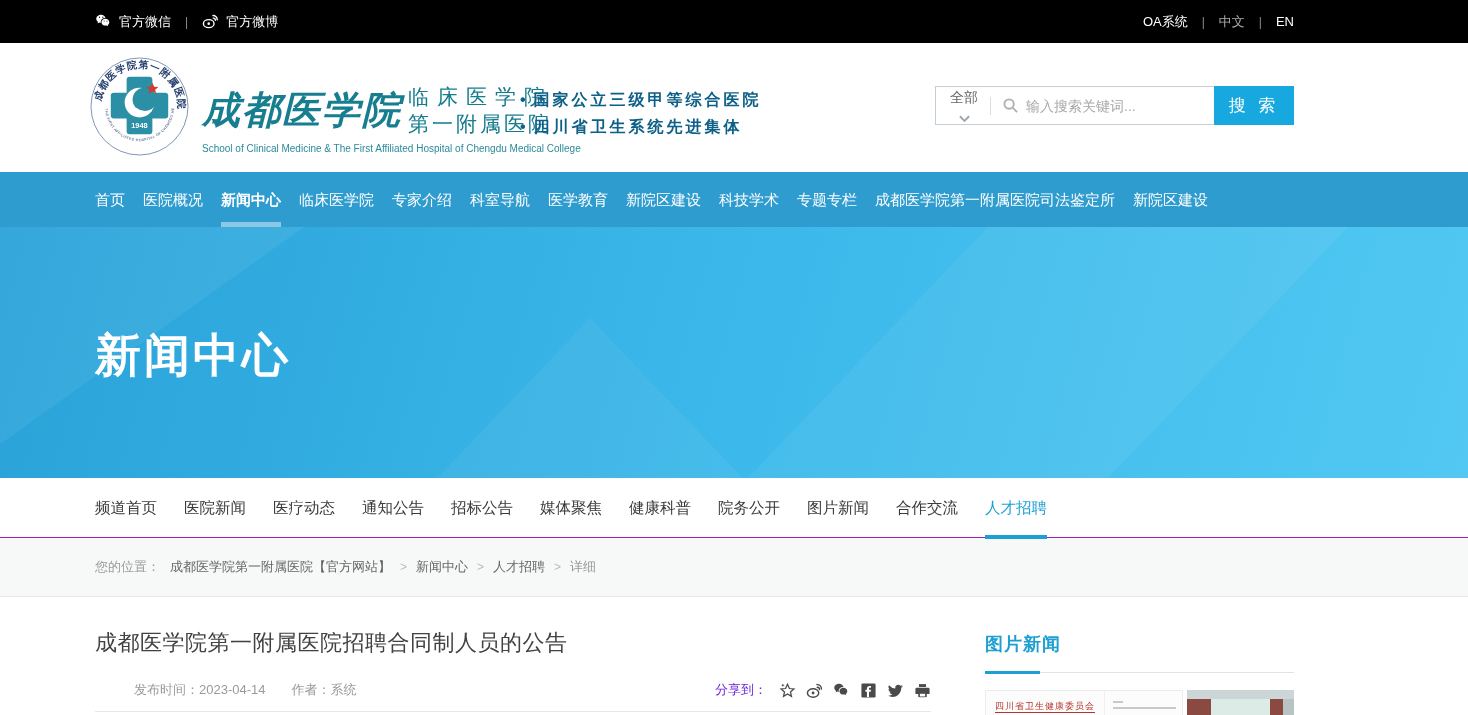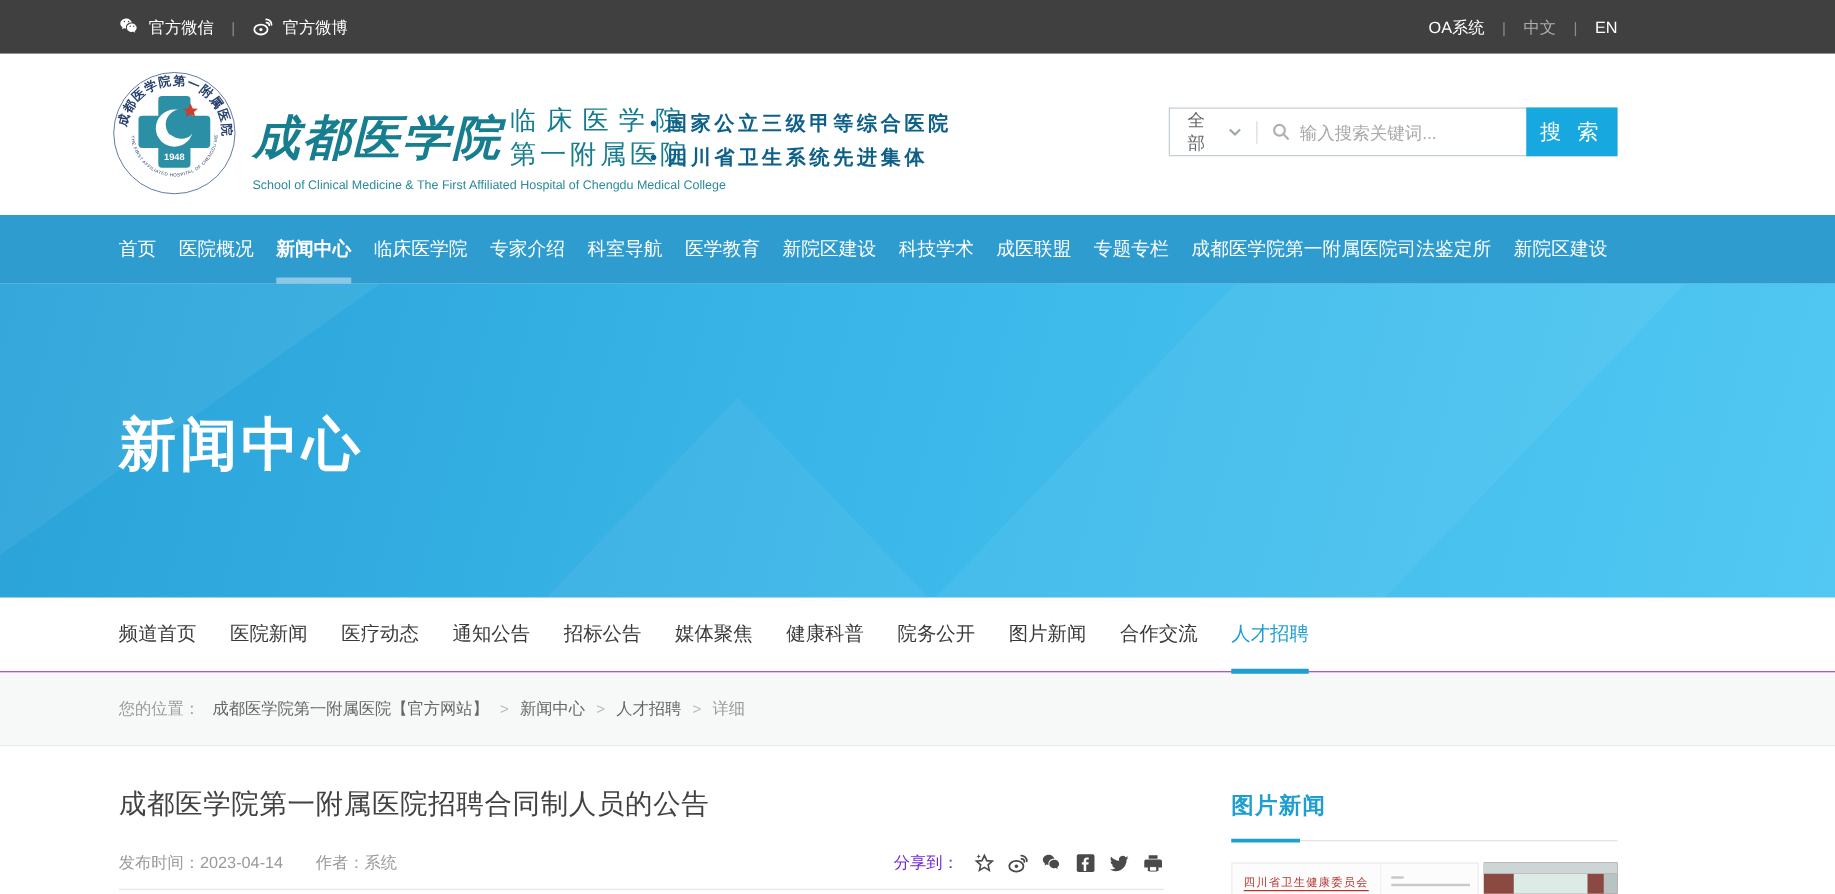--- a/index.html
+++ b/index.html
@@ -1,21 +1,21 @@
 <!DOCTYPE html>
 <html><head>
 <meta charset="utf-8">
 <style>
   * { margin:0; padding:0; box-sizing:border-box; }
   html,body { width:1468px; height:715px; overflow:hidden; background:#fff;
     font-family:"Liberation Sans","DejaVu Sans",sans-serif; }
   .inner { position:relative; margin-left:95px; width:1199px; height:100%; }
 
   
-  .topbar { height:43px; background:#404040; }
+  .topbar { height:43px; background:#000000; }
   .topbar .inner { display:flex; align-items:center; }
   .tb-left, .tb-right { display:flex; align-items:center; gap:14px; }
   .tb-right { margin-left:auto; }
   .tb-link { color:#fff; font-size:13px; text-decoration:none; display:flex; align-items:center; gap:7px; cursor:pointer; }
   .tb-link.dim { color:#adadad; }
   .tb-sep { color:#8d8d8d; font-size:12px; }
   .tb-ic { width:17px; height:17px; fill:#fff; stroke:#fff; }
 
   
   .header { height:129px; background:#fff; }
@@ -30,21 +30,21 @@
   .brand-lines .l2 { letter-spacing:3px; }
   .brand-sub { position:absolute; left:112px; top:100px; font-size:10px; color:#2a8a9a; white-space:nowrap; }
   .badges { position:absolute; left:430px; top:43px; font-size:16px; font-weight:bold;
     color:#0e6088; line-height:27px; letter-spacing:3px; white-space:nowrap; }
   .badges .bullet { margin-right:8px; letter-spacing:0; }
 
   
   .search { position:absolute; right:0; top:43px; width:359px; height:39px;
     border:1px solid #c3ced6; display:flex; align-items:center; background:#fff; }
   .search-cat { display:flex; align-items:center; gap:8px; padding:0 12px 0 14px;
-    font-size:14px; color:#666; cursor:pointer; }
+    font-size:14px; color:#666; cursor:pointer;flex-direction:column; }
   .search-cat svg { width:11px; height:8px; stroke:#9aa5ad; fill:none; stroke-width:2; }
   .search-div { width:1px; height:18px; background:#dcdcdc; }
   .search-mag { width:15px; height:15px; margin:0 8px 0 12px; stroke:#b0b0b0; fill:none; stroke-width:2; }
   .search-input { flex:1; border:none; outline:none; font-size:14px; color:#666;
     font-family:inherit; background:transparent; }
   .search-input::placeholder { color:#a8a8a8; }
   .search-btn { width:80px; height:39px; margin:-1px -1px -1px 0; border:none;
     background:#16a8de; color:#fff; font-size:17px; letter-spacing:4px;
     font-family:inherit; cursor:pointer; }
 
@@ -85,21 +85,21 @@
   .crumbbar .inner { display:flex; align-items:center; font-size:13px; }
   .crumb-label { color:#9b9b9b; margin-right:10px; }
   .crumb-link { color:#666; text-decoration:none; cursor:pointer; }
   .crumb-sep { color:#bbb; padding:0 9px; font-size:12px; }
   .crumb-last { color:#999; }
 
   
   .content { position:relative; height:118px; background:#fff; }
   .article-col { position:absolute; left:95px; top:0; width:836px; }
   .article-title { font-size:22px; font-weight:400; color:#424242; margin-top:31px; letter-spacing:.5px; }
-  .meta-row { display:flex; align-items:center; margin-top:23px; font-size:13px; color:#9a9a9a; }
+  .meta-row { display:flex; align-items:center; margin-top:23px; font-size:13px; color:#9a9a9a;margin-left:39px; }
   .meta-item { margin-right:26px; }
   .share-row { margin-left:auto; display:flex; align-items:center; gap:10px; }
   .share-label { color:#6d28d9; font-size:13px; margin-right:2px; }
   .share-ic { width:17px; height:17px; display:block; cursor:pointer; }
   .share-ic svg { width:17px; height:17px; fill:#4a4a4a; }
   .article-divider { border-bottom:1px solid #e8e8e8; margin-top:12px; }
 
   
   .side-col { position:absolute; left:985px; top:0; width:309px; }
   .side-title { font-size:18px; font-weight:bold; color:#1e9fd2; margin-top:35px; letter-spacing:1px; }
@@ -214,21 +214,20 @@
   <div class="inner">
     <div class="nav-item">首页</div>
     <div class="nav-item">医院概况</div>
     <div class="nav-item active"><span>新闻中心</span><span class="nav-underline"></span></div>
     <div class="nav-item">临床医学院</div>
     <div class="nav-item">专家介绍</div>
     <div class="nav-item">科室导航</div>
     <div class="nav-item">医学教育</div>
     <div class="nav-item">新院区建设</div>
     <div class="nav-item">科技学术</div>
-    <div class="nav-item">成医联盟</div>
     <div class="nav-item">专题专栏</div>
     <div class="nav-item">成都医学院第一附属医院司法鉴定所</div>
     <div class="nav-item">新院区建设</div>
   </div>
 </div>
 
 <div class="banner">
   <div class="poly poly1"></div>
   <div class="poly poly2"></div>
   <div class="poly poly3"></div>

